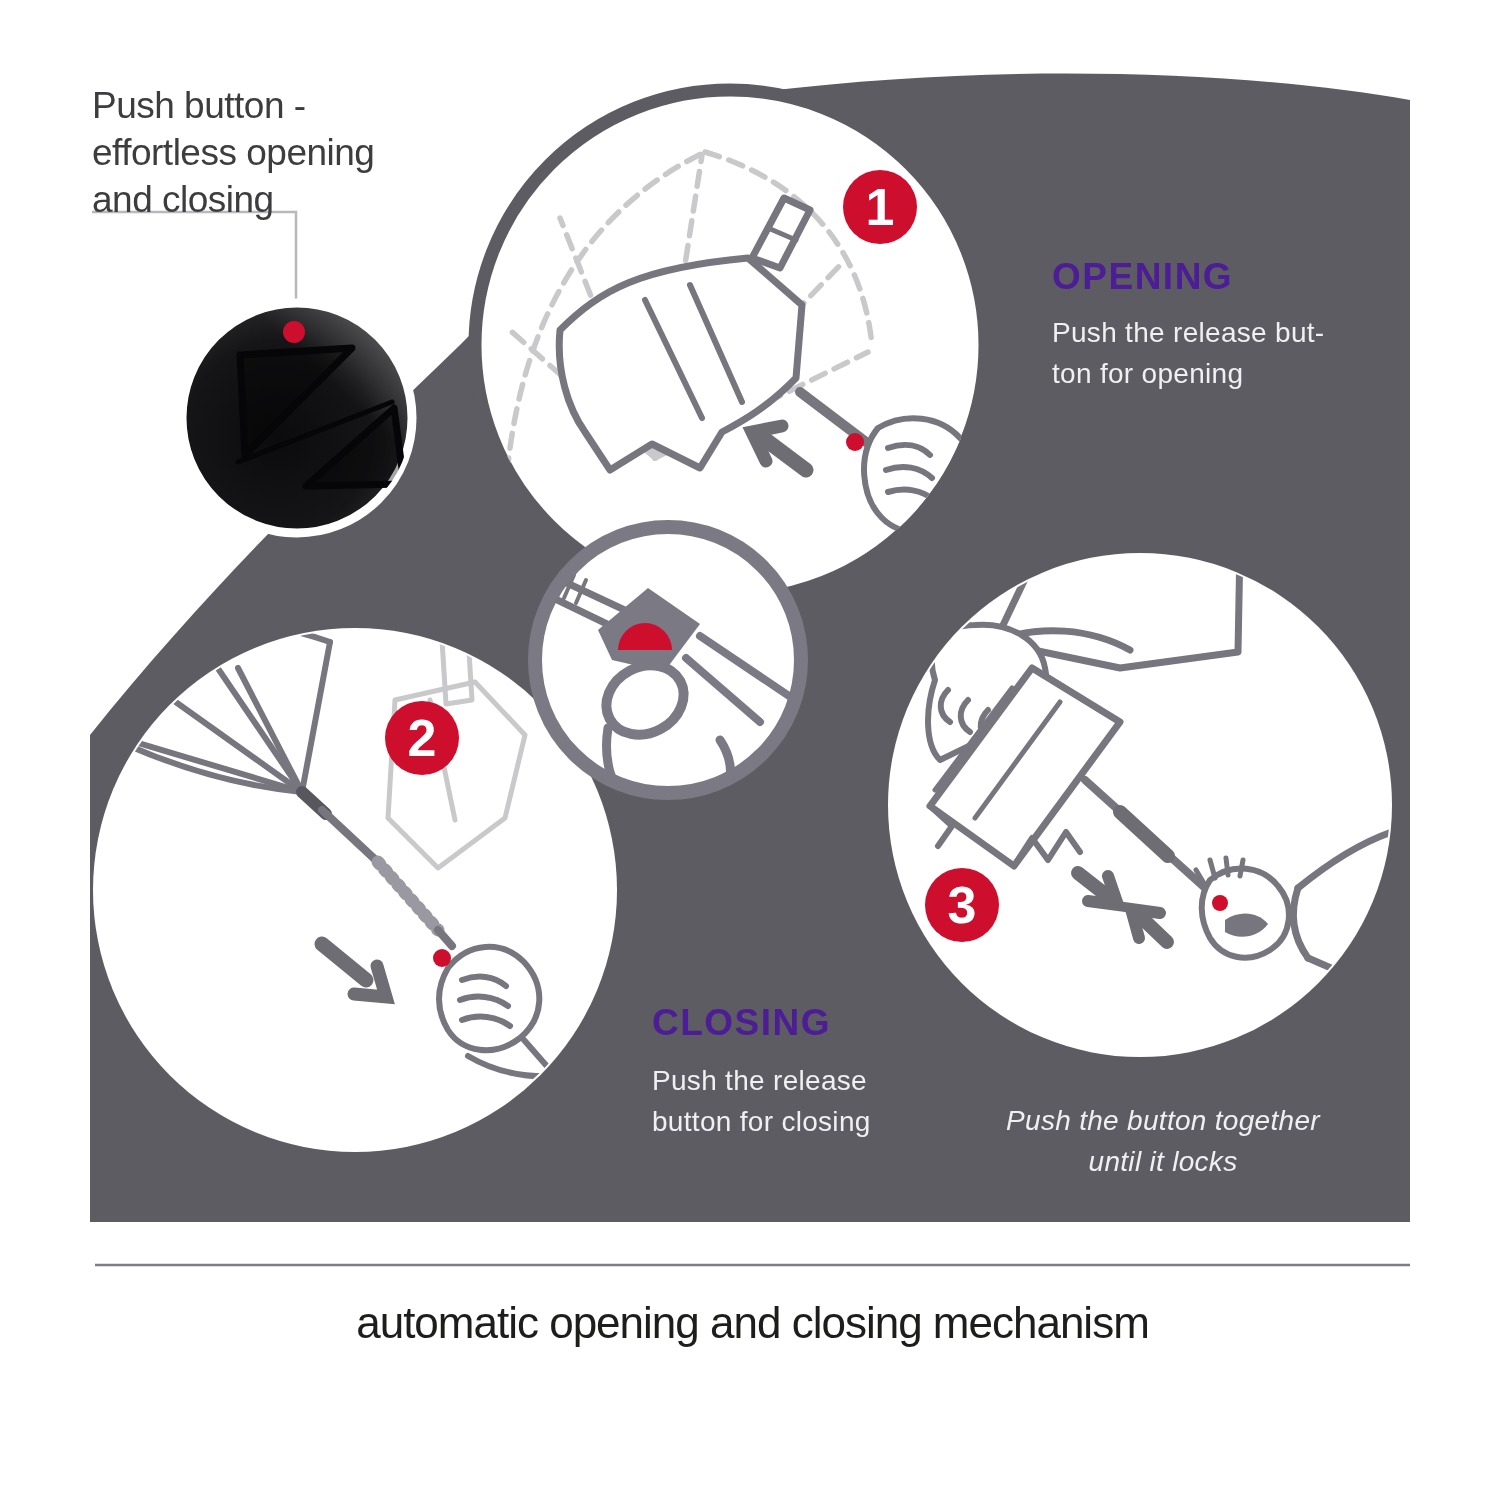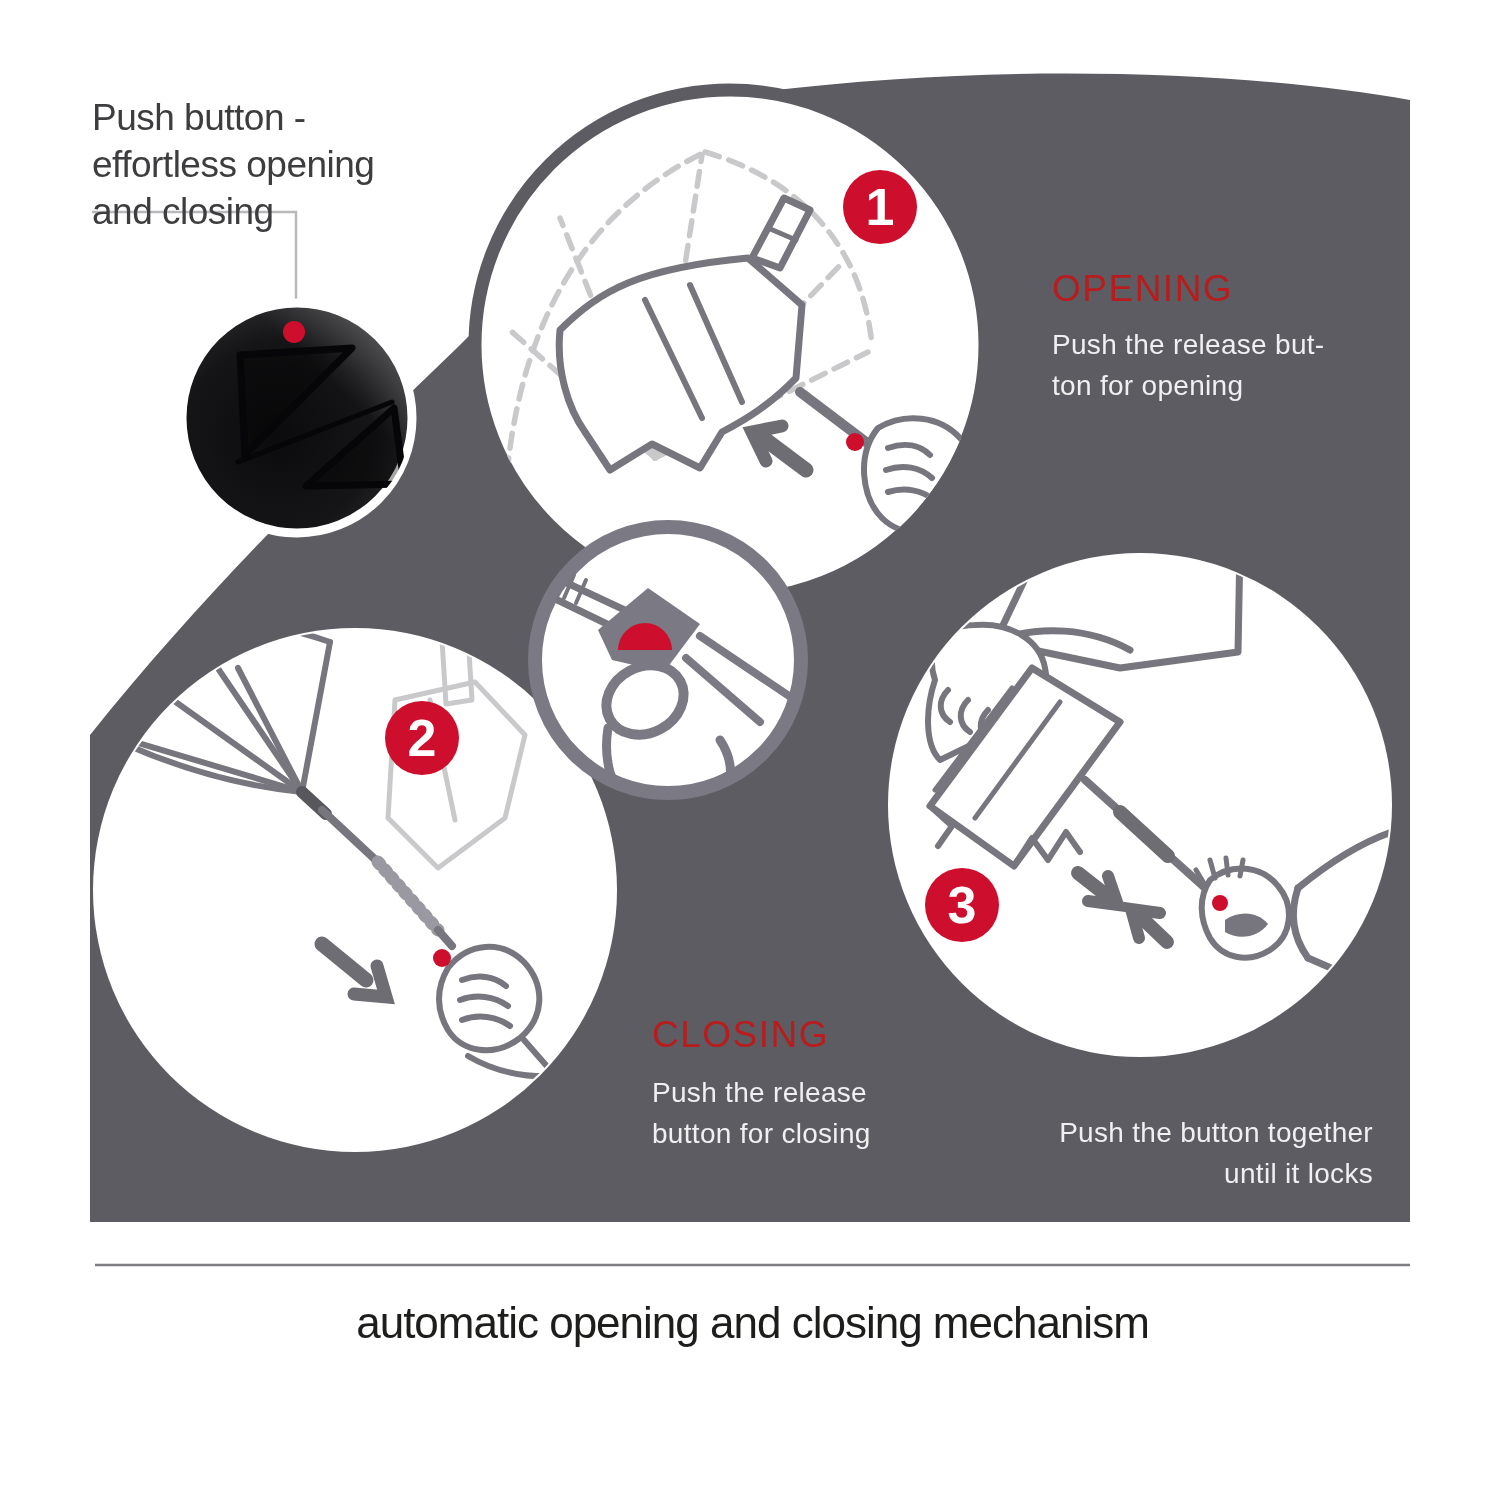--- a/index.html
+++ b/index.html
@@ -7,36 +7,36 @@
     --ghost_gray:#c9c8cb; --arrow_gray:#6f6d74; --text_on_gray:#f0eff2; --annotation_text:#3d3d3f;
     --title_text:#1d1d1b; --divider_gray:#7f7d82; --connector_gray:#b9b8bb; --page_background:#ffffff;
   }
   html,body{margin:0;padding:0;}
   body{
     width:1500px;height:1500px;position:relative;overflow:hidden;
     background:var(--page_background);
     font-family:"Liberation Sans", sans-serif;
   }
   .stage{position:absolute;left:0;top:0;width:1500px;height:1500px;}
-  .txt{position:absolute;white-space:pre-line;margin-top:12px;}
+  .txt{position:absolute;white-space:pre-line;}
   .annotation{
     left:92px;top:82px;width:330px;
     font-size:37px;line-height:47px;color:var(--annotation_text);letter-spacing:-0.5px;
   }
   .step-heading{
-    font-size:37px;letter-spacing:1.5px;color:#b91c1c;font-weight:400;
+    font-size:37px;letter-spacing:1.5px;color:#4c1d95;font-weight:700;
   }
   .step-body{
     font-size:28px;line-height:41px;color:var(--text_on_gray);letter-spacing:0.3px;font-weight:400;
   }
   .opening-heading{left:1052px;top:256px;}
   .opening-body{left:1052px;top:312px;width:360px;}
   .closing-heading{left:652px;top:1002px;}
   .closing-body{left:652px;top:1060px;width:360px;}
-  .step3-body{right:127px;top:1100px;width:420px;text-align:right;}
+  .step3-body{right:127px;top:1100px;width:420px;text-align:center;font-style:italic;}
   .badge{
     position:absolute;width:74px;height:74px;border-radius:50%;
     background:var(--accent_red);color:#ffffff;
     display:flex;align-items:center;justify-content:center;
     font-size:52px;font-weight:bold;
   }
   .badge-1{left:843px;top:170px;}
   .badge-2{left:385px;top:701px;}
   .badge-3{left:925px;top:868px;}
   .main-title{

